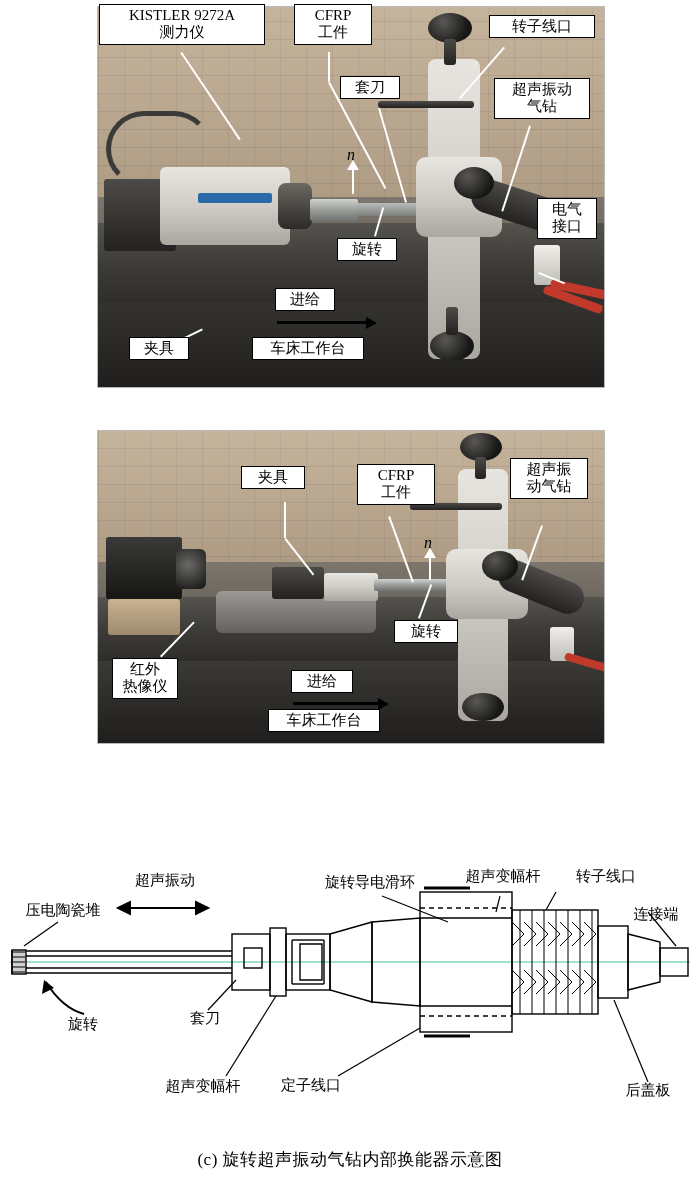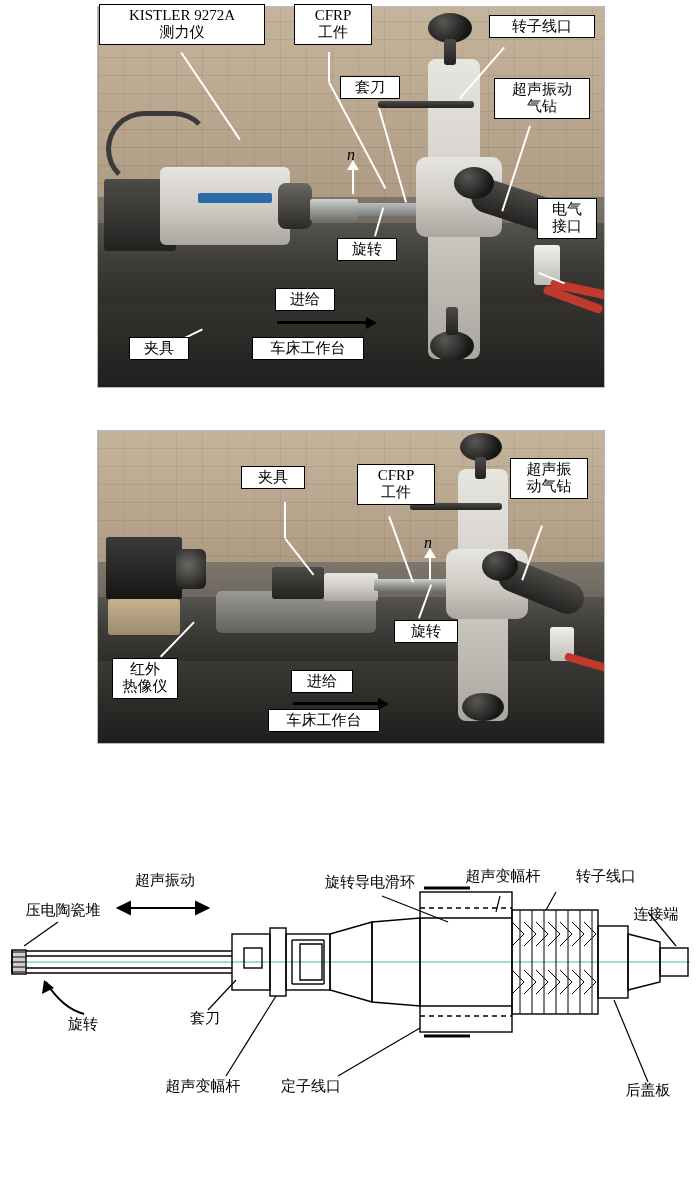--- a/index.html
+++ b/index.html
@@ -377,22 +377,23 @@
         <line x1="648" y1="252" x2="614" y2="170"></line>
         <line x1="648" y1="82" x2="676" y2="116"></line>
       </g>
     </svg>
 
     <div class="slabel" style="left:8px; top:72px; width:110px;">压电陶瓷堆</div>
     <div class="slabel" style="left:110px; top:42px; width:110px;">超声振动</div>
     <div class="slabel" style="left:50px; top:186px; width:66px;">旋转</div>
     <div class="slabel" style="left:172px; top:180px; width:66px;">套刀</div>
     <div class="slabel" style="left:150px; top:248px; width:106px;">超声变幅杆</div>
-    <div class="slabel" style="left:268px; top:248px; width:86px;">定子线口</div>
+    <div class="slabel" style="left:268px; top:248px; width:86px;font-family:Liberation Mono, monospace;">定子线口</div>
     <div class="slabel" style="left:304px; top:36px; width:132px;margin-top:8px;">旋转导电滑环</div>
     <div class="slabel" style="left:458px; top:38px; width:90px;">超声变幅杆</div>
     <div class="slabel" style="left:552px; top:38px; width:108px;">转子线口</div>
     <div class="slabel" style="left:618px; top:76px; width:76px;">连接端</div>
     <div class="slabel" style="left:608px; top:252px; width:80px;">后盖板</div>
   </div>
 
+  <div class="caption" style="top:1148px;">(c) 旋转超声振动气钻内部换能器示意图</div>
 
 </div>
 
 </body></html>

